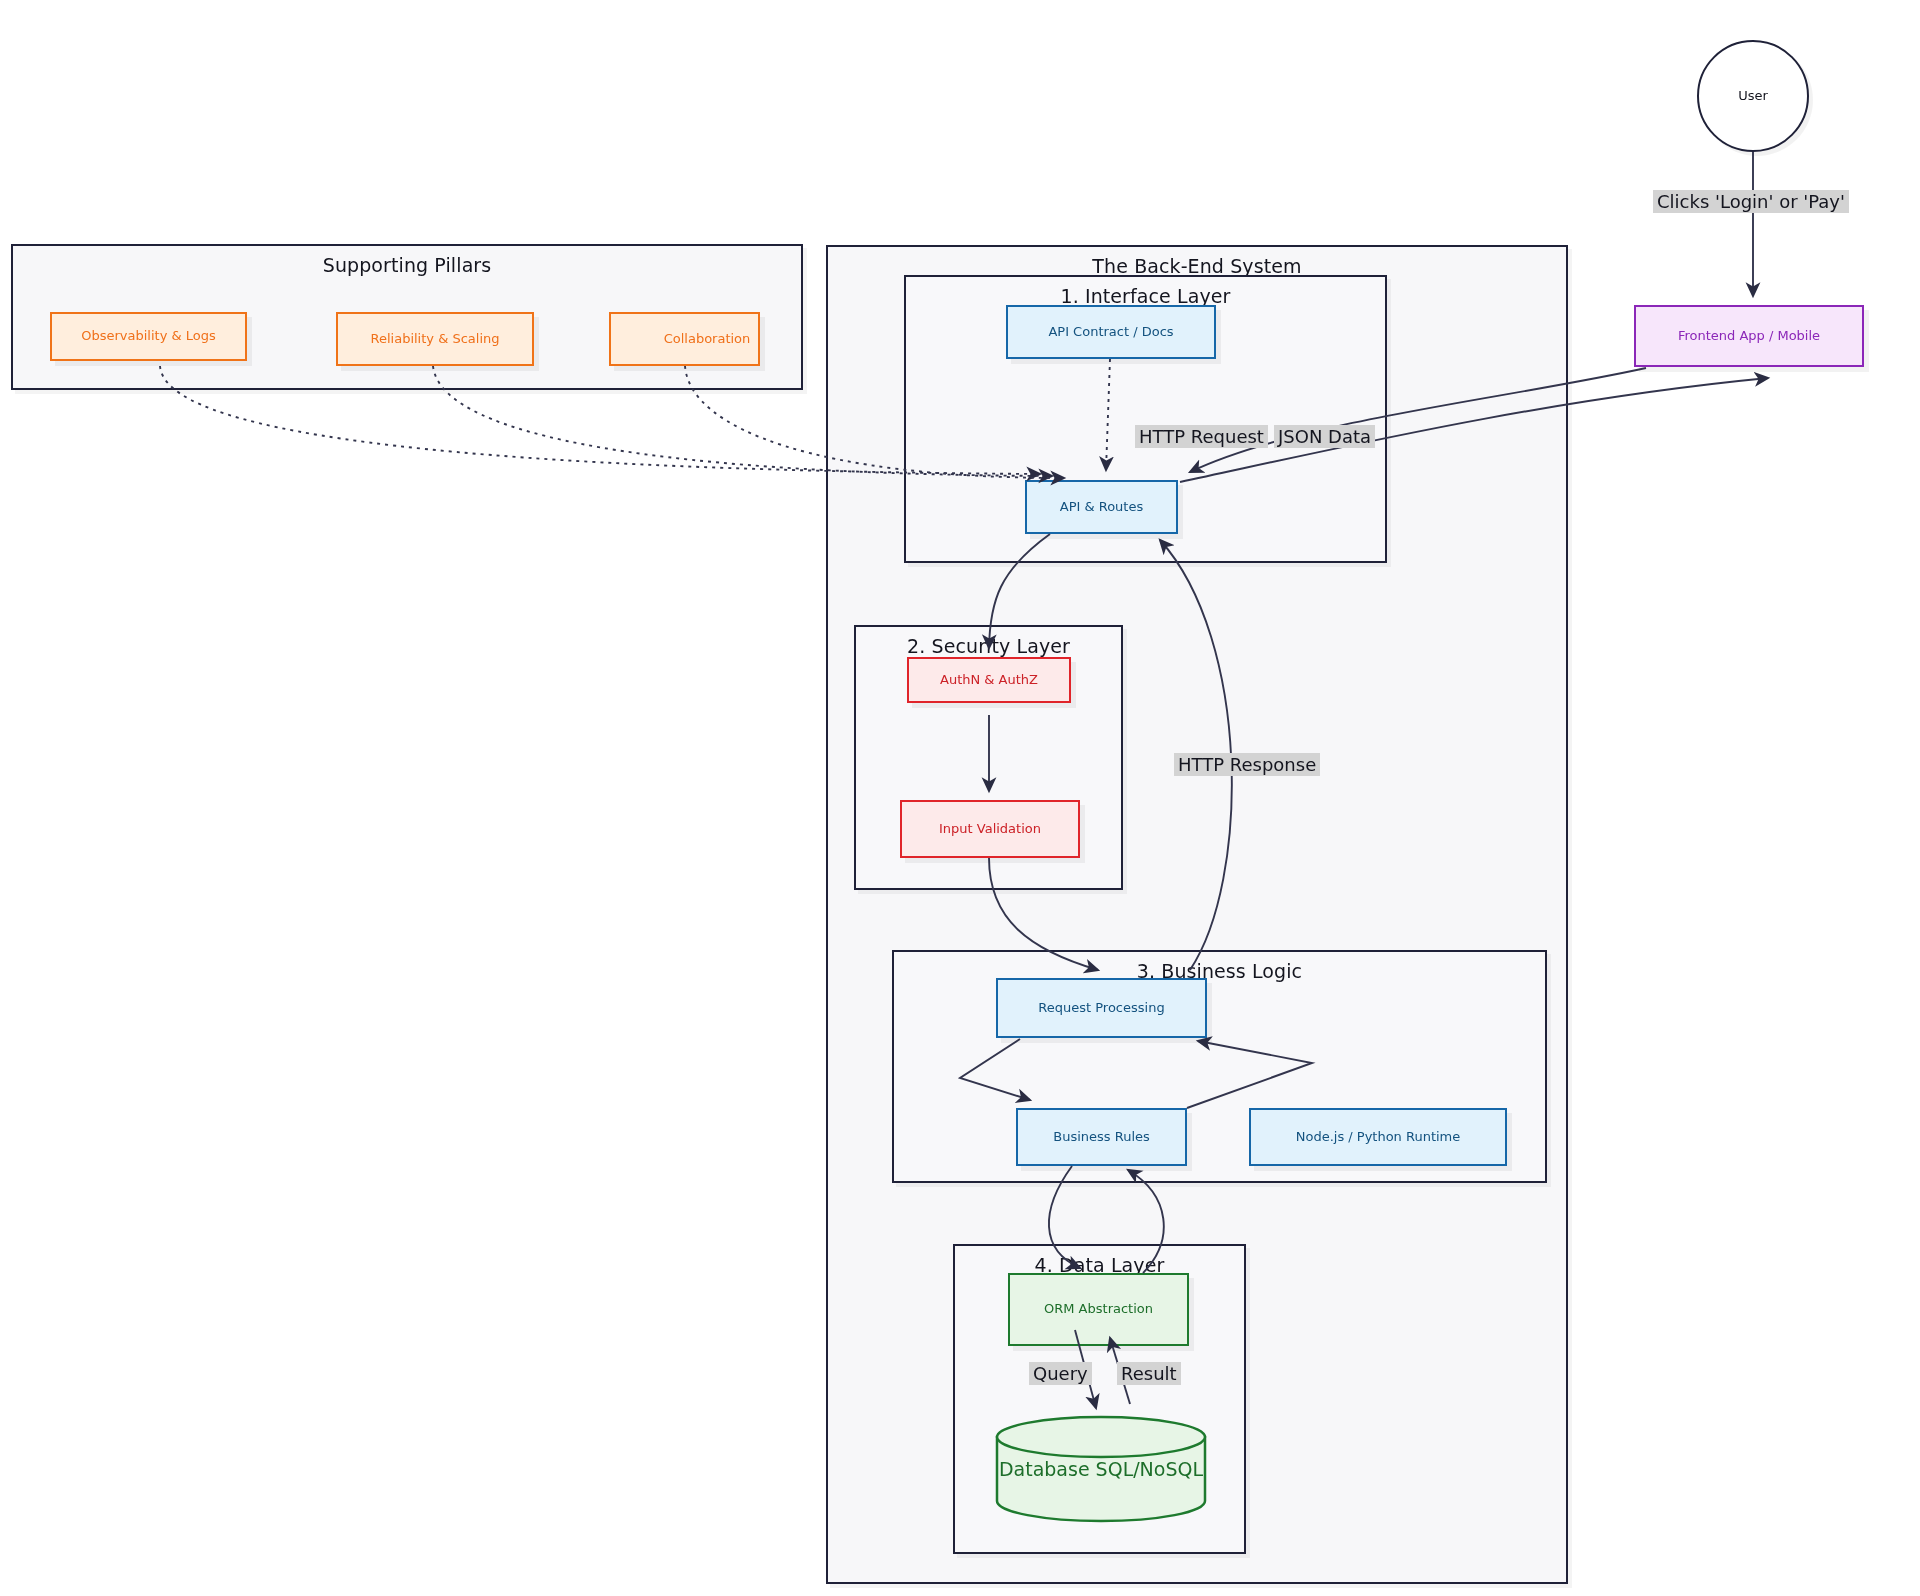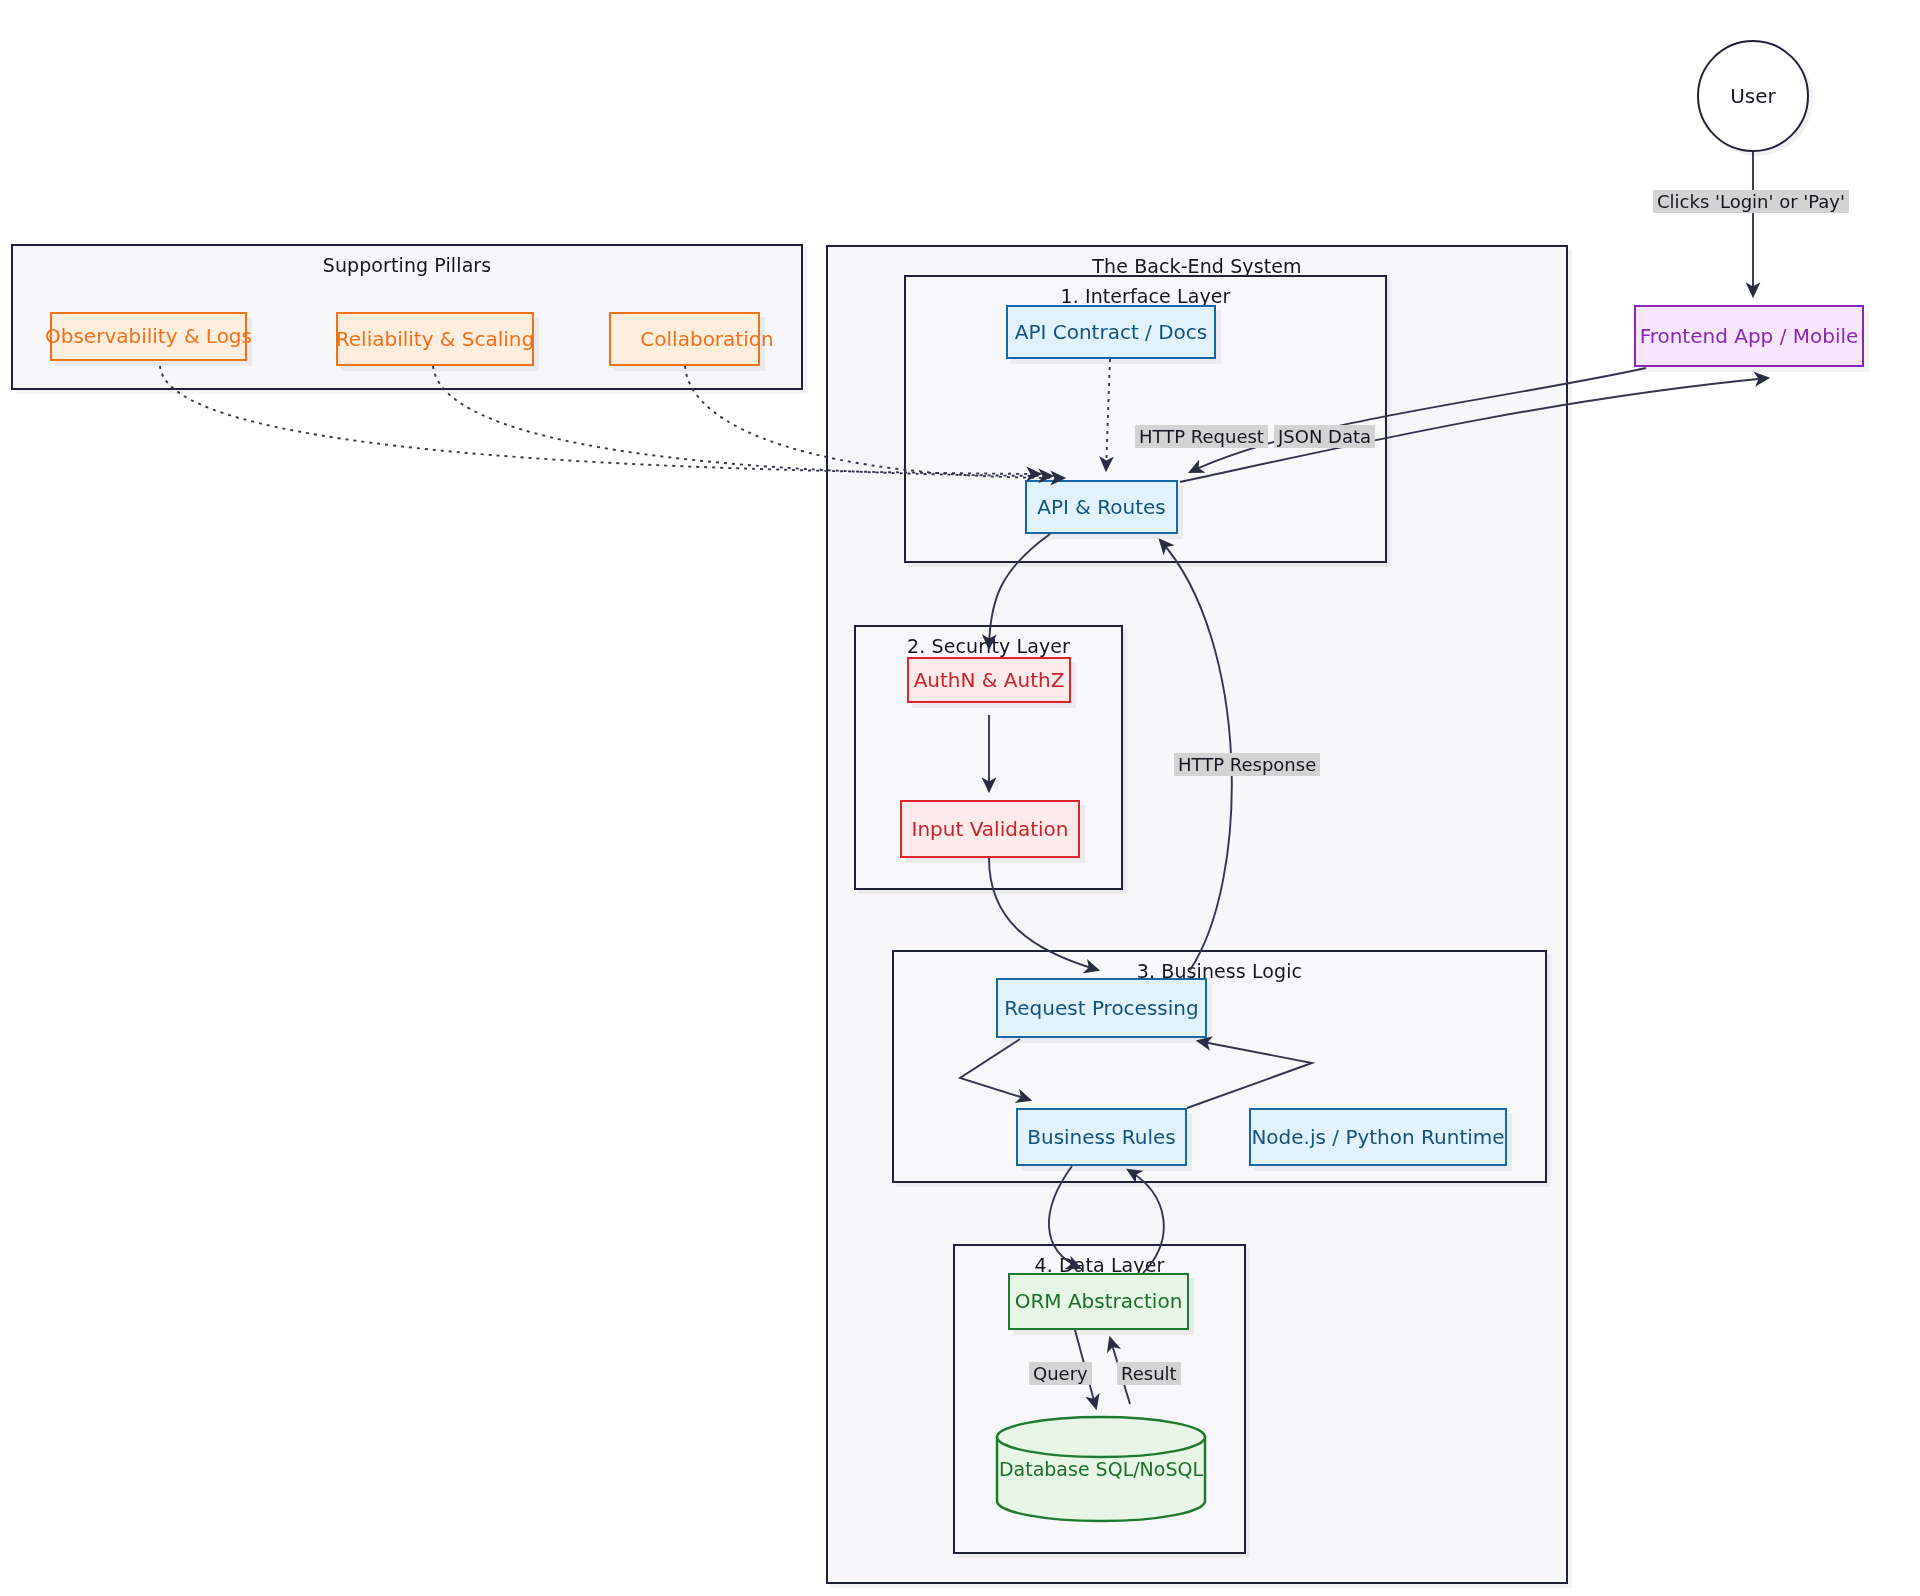--- a/index.html
+++ b/index.html
@@ -24,21 +24,21 @@
     font-size:19px;color:#14151f;
     letter-spacing:.1px;
     white-space:nowrap;
   }
   .cluster.inner{background:#f8f8fa;}
 
   
   .node{
     position:absolute;box-sizing:border-box;
     display:flex;align-items:center;justify-content:center;
-    text-align:center;font-size:20px;line-height:1.15;
+    text-align:center;font-size:13px;line-height:1.15;
     box-shadow:5px 5px 0 rgba(0,0,0,0.05);
     white-space:nowrap;
   }
   .node.blue{background:#e1f2fc;border:2.5px solid #1667a8;color:#13527f;}
   .node.red{background:#fdeaea;border:2.5px solid #e0242a;color:#cc2127;}
   .node.green{background:#e7f5e6;border:2.5px solid #1e7a2e;color:#1d6e2a;}
   .node.orange{background:#ffeedd;border:2.5px solid #f07318;color:#f0701a;}
   .node.purple{background:#f7e6fb;border:2.5px solid #8b27b8;color:#8b27b8;}
 
   .node.circle{
@@ -130,21 +130,21 @@
   <div class="node blue" style="left:1016px;top:1108px;width:171px;height:58px;">
     <span>Business Rules</span>
   </div>
   <div class="node blue" style="left:1249px;top:1108px;width:258px;height:58px;">
     <span>Node.js / Python Runtime</span>
   </div>
 
   <div class="cluster inner" style="left:953px;top:1244px;width:293px;height:310px;">
     <div class="cluster-title">4. Data Layer</div>
   </div>
-  <div class="node green" style="left:1008px;top:1273px;width:181px;height:57px;">
+  <div class="node green" style="left:1008px;top:1273px;width:181px;height:73px;">
     <span>ORM Abstraction</span>
   </div>
 
   <div class="cyl" style="left:995px;top:1415px;width:212px;height:108px;">
     <svg width="212" height="108" style="position:absolute;left:0;top:0;overflow:visible;">
       <g filter="none">
         <path d="M2,22 L2,86 A104,20 0 0 0 210,86 L210,22 Z" fill="#e7f5e6" stroke="#1e7a2e" stroke-width="2.5"></path>
         <ellipse cx="106" cy="22" rx="104" ry="20" fill="#e7f5e6" stroke="#1e7a2e" stroke-width="2.5"></ellipse>
       </g>
     </svg>

